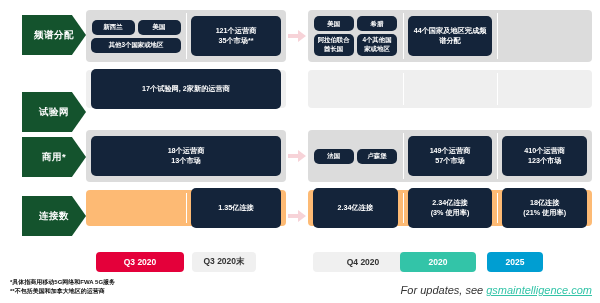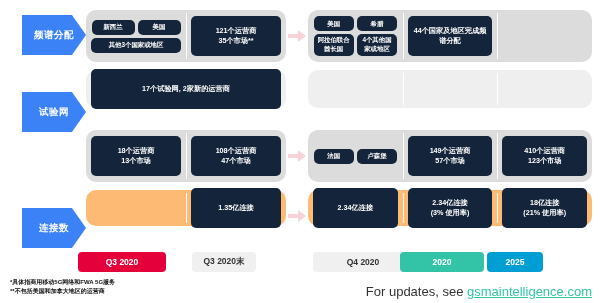--- a/index.html
+++ b/index.html
@@ -8,40 +8,40 @@
     background: #ffffff;
     font-family: "Liberation Sans", "DejaVu Sans", sans-serif;
     overflow: hidden;
   }
   #root { position: relative; width: 600px; height: 303px; }
 
   
   .labels { position: absolute; left: 0; top: 0; width: 86px; height: 250px; }
   .label-arrow {
     position: absolute; left: 22px; width: 64px; height: 40px;
-    background: #3b82f6;
+    background: #14532d;
     color: #ffffff;
     font-size: 9.5px; font-weight: bold;
     display: flex; align-items: center; justify-content: center;
     clip-path: polygon(0 0, 78% 0, 100% 50%, 78% 100%, 0 100%);
     letter-spacing: .5px;
   }
   .label-arrow.r0 { top: 15px; }
   .label-arrow.r1 { top: 92px; }
   .label-arrow.r2 { top: 137px; }
-  .label-arrow.r3 { top: 208px; }
+  .label-arrow.r3 { top: 196px; }
 
   
   .group { position: absolute; top: 0; }
   .group.left  { left: 86px;  width: 200px; }
   .group.right { left: 308px; width: 284px; }
 
   .panel {
     position: absolute; left: 0; width: 100%;
-    border-radius: 10px;
+    border-radius: 4px;
     display: flex;
   }
   .panel.r0 { top: 10px;  height: 52px; background: #dcdcdc; }
   .panel.r1 { top: 70px;  height: 38px; background: #efefef; }
   .panel.r2 { top: 130px; height: 52px; background: #dcdcdc; }
   .panel.r3 { top: 190px; height: 36px; background: #fdba74; }
 
   .cell {
     flex: 1 1 0;
     display: flex; align-items: center; justify-content: center;
@@ -76,48 +76,51 @@
   .parrow.r0 { top: 30px; }
   .parrow.r2 { top: 150px; }
   .parrow.r3 { top: 210px; }
 
   
   .period {
     position: absolute; height: 20px; border-radius: 4px;
     display: flex; align-items: center; justify-content: center;
     font-size: 8.5px; font-weight: bold; color: #ffffff;
   }
-  .p0 { left: 78px;  width: 88px; background: #e4003a; top: 252px; }
+  .p0 { left: 96px;  width: 88px; background: #e4003a; top: 252px; }
   .p1 { left: 192px; width: 64px; background: #f0f0f0; color: #333333; top: 252px; }
   .p2 { left: 313px; width: 100px; background: #f0f0f0; color: #333333; top: 252px; }
-  .p3 { left: 400px; width: 84px; background: #33c4a8; top: 252px; text-align: center; }
+  .p3 { left: 400px; width: 76px; background: #33c4a8; top: 252px; text-align: center; }
   .p4 { left: 487px; width: 56px; background: #009ed2; top: 252px; }
 
   
   .footnotes {
     position: absolute; left: 10px; top: 278px;
     font-size: 6px; color: #111111; font-weight: bold; line-height: 1.5;
   }
   .updates {
     position: absolute; right: 8px; top: 284px;
-    font-size: 13px; color: #333333;
+    font-size: 11px; color: #333333; font-style: italic;
   }
   .updates a { color: #33c4a8; text-decoration: underline; }
 </style>
 </head>
 <body>
 
 <div id="root">
 
   <div class="labels">
     <div class="label-arrow r0">
         <span>频谱分配</span>
       </div>
     <div class="label-arrow r1">
         <span>试验网</span>
+      </div>
+    <div class="label-arrow r2">
+        <span>商用*</span>
       </div>
     <div class="label-arrow r3">
         <span>连接数</span>
       </div>
   </div>
 
   <div class="group left">
 
     <div class="panel r0">
       <div class="cell">
@@ -134,23 +137,20 @@
 
     <div class="panel r1">
       <div class="cell">
         <div class="box big">17个试验网, 2家新的运营商</div>
       </div>
     </div>
 
     <div class="panel r2">
       <div class="cell">
         <div class="box big">18个运营商<br>13个市场</div>
-      </div>
-      <div class="cell">
-        <div class="box big">108个运营商<br>47个市场</div>
       </div>
     </div>
 
     <div class="panel r3">
       <div class="cell"></div>
       <div class="cell">
         <div class="box big">1.35亿连接</div>
       </div>
     </div>
 

